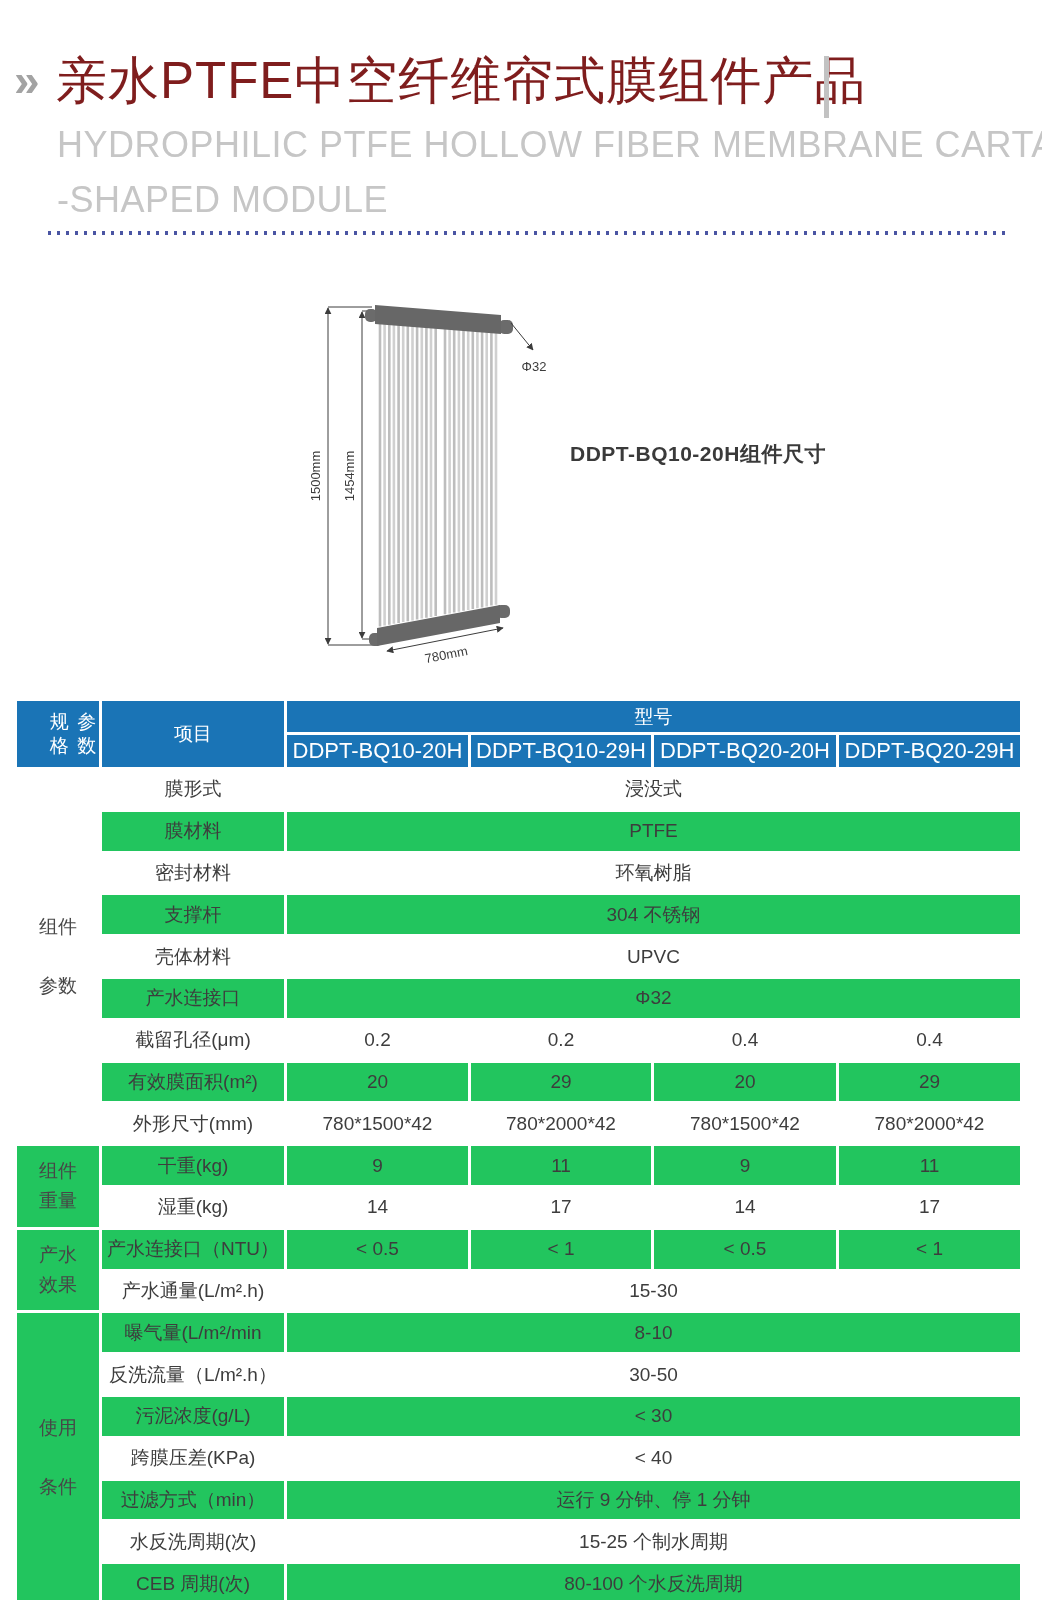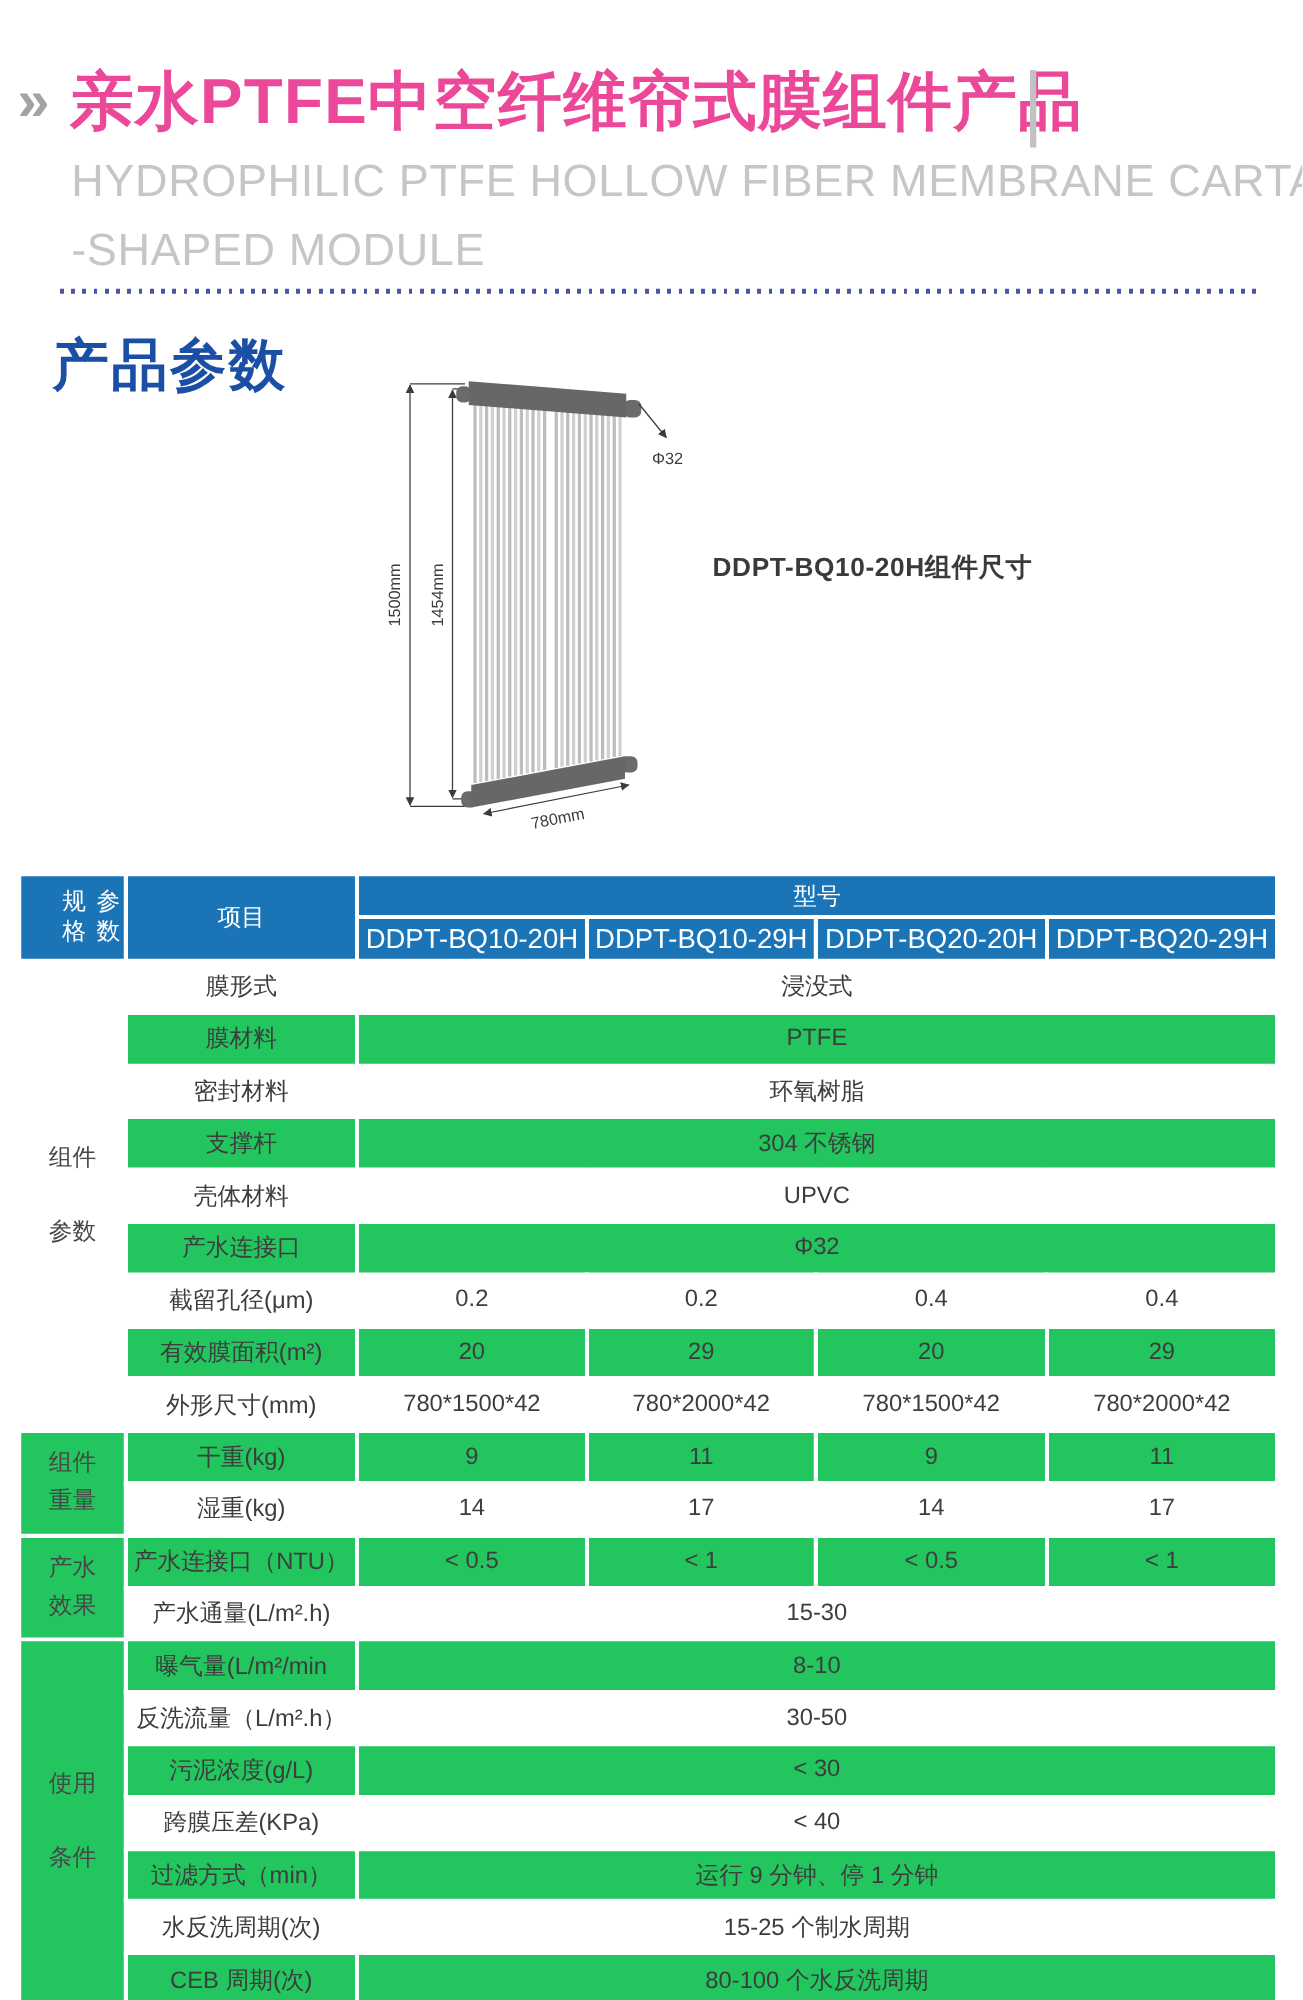--- a/index.html
+++ b/index.html
@@ -2,21 +2,21 @@
 <html><head>
 <meta charset="utf-8">
 <style>
   html,body{margin:0;padding:0;background:#ffffff;}
   #page{position:relative;width:1042px;height:1600px;background:#ffffff;overflow:hidden;
         font-family:"Liberation Sans",sans-serif;}
 
   
   .chevron{position:absolute;left:14px;top:57px;font-size:46px;color:#a3a3a3;font-weight:700;
            letter-spacing:-6px;line-height:1;}
-  .title-cn{position:absolute;left:56px;top:52px;font-size:51px;font-weight:700;color:#ec4899;
+  .title-cn{position:absolute;left:56px;top:52px;font-size:51px;font-weight:400;color:#7f1d1d;
             letter-spacing:1px;line-height:1.15;white-space:nowrap;}
   .title-bar{position:absolute;left:824px;top:56px;width:5px;height:62px;background:#c2c2c2;}
   .sub-en{position:absolute;left:57px;color:#c6c6c6;font-size:36px;font-weight:400;
           letter-spacing:0.5px;white-space:nowrap;}
   .sub-en.l1{top:124px;}
   .sub-en.l2{top:179px;}
   .dotted{position:absolute;left:48px;top:231px;width:962px;height:4px;
           background:repeating-linear-gradient(90deg,#4a55a3 0 3px,transparent 3px 9px);}
 
   
@@ -51,21 +51,20 @@
 
 <div id="page">
 
   <div class="chevron">»</div>
   <div class="title-cn">亲水PTFE中空纤维帘式膜组件产品</div>
   <div class="title-bar"></div>
   <div class="sub-en l1">HYDROPHILIC PTFE HOLLOW FIBER MEMBRANE CARTAIN</div>
   <div class="sub-en l2">-SHAPED MODULE</div>
   <div class="dotted"></div>
 
-  <div class="section-title">产品参数</div>
 
   <svg class="diagram" viewBox="0 0 280 400" width="280" height="400">
     <defs>
       <marker id="arr" viewBox="0 0 10 10" refX="9" refY="5" markerWidth="7" markerHeight="7" orient="auto-start-reverse">
         <path d="M0,0 L10,5 L0,10 z" fill="#3c3c3c"></path>
       </marker>
     </defs>
 
     <g stroke="#3c3c3c" stroke-width="1">
       <line x1="48" y1="24" x2="92" y2="24"></line>

